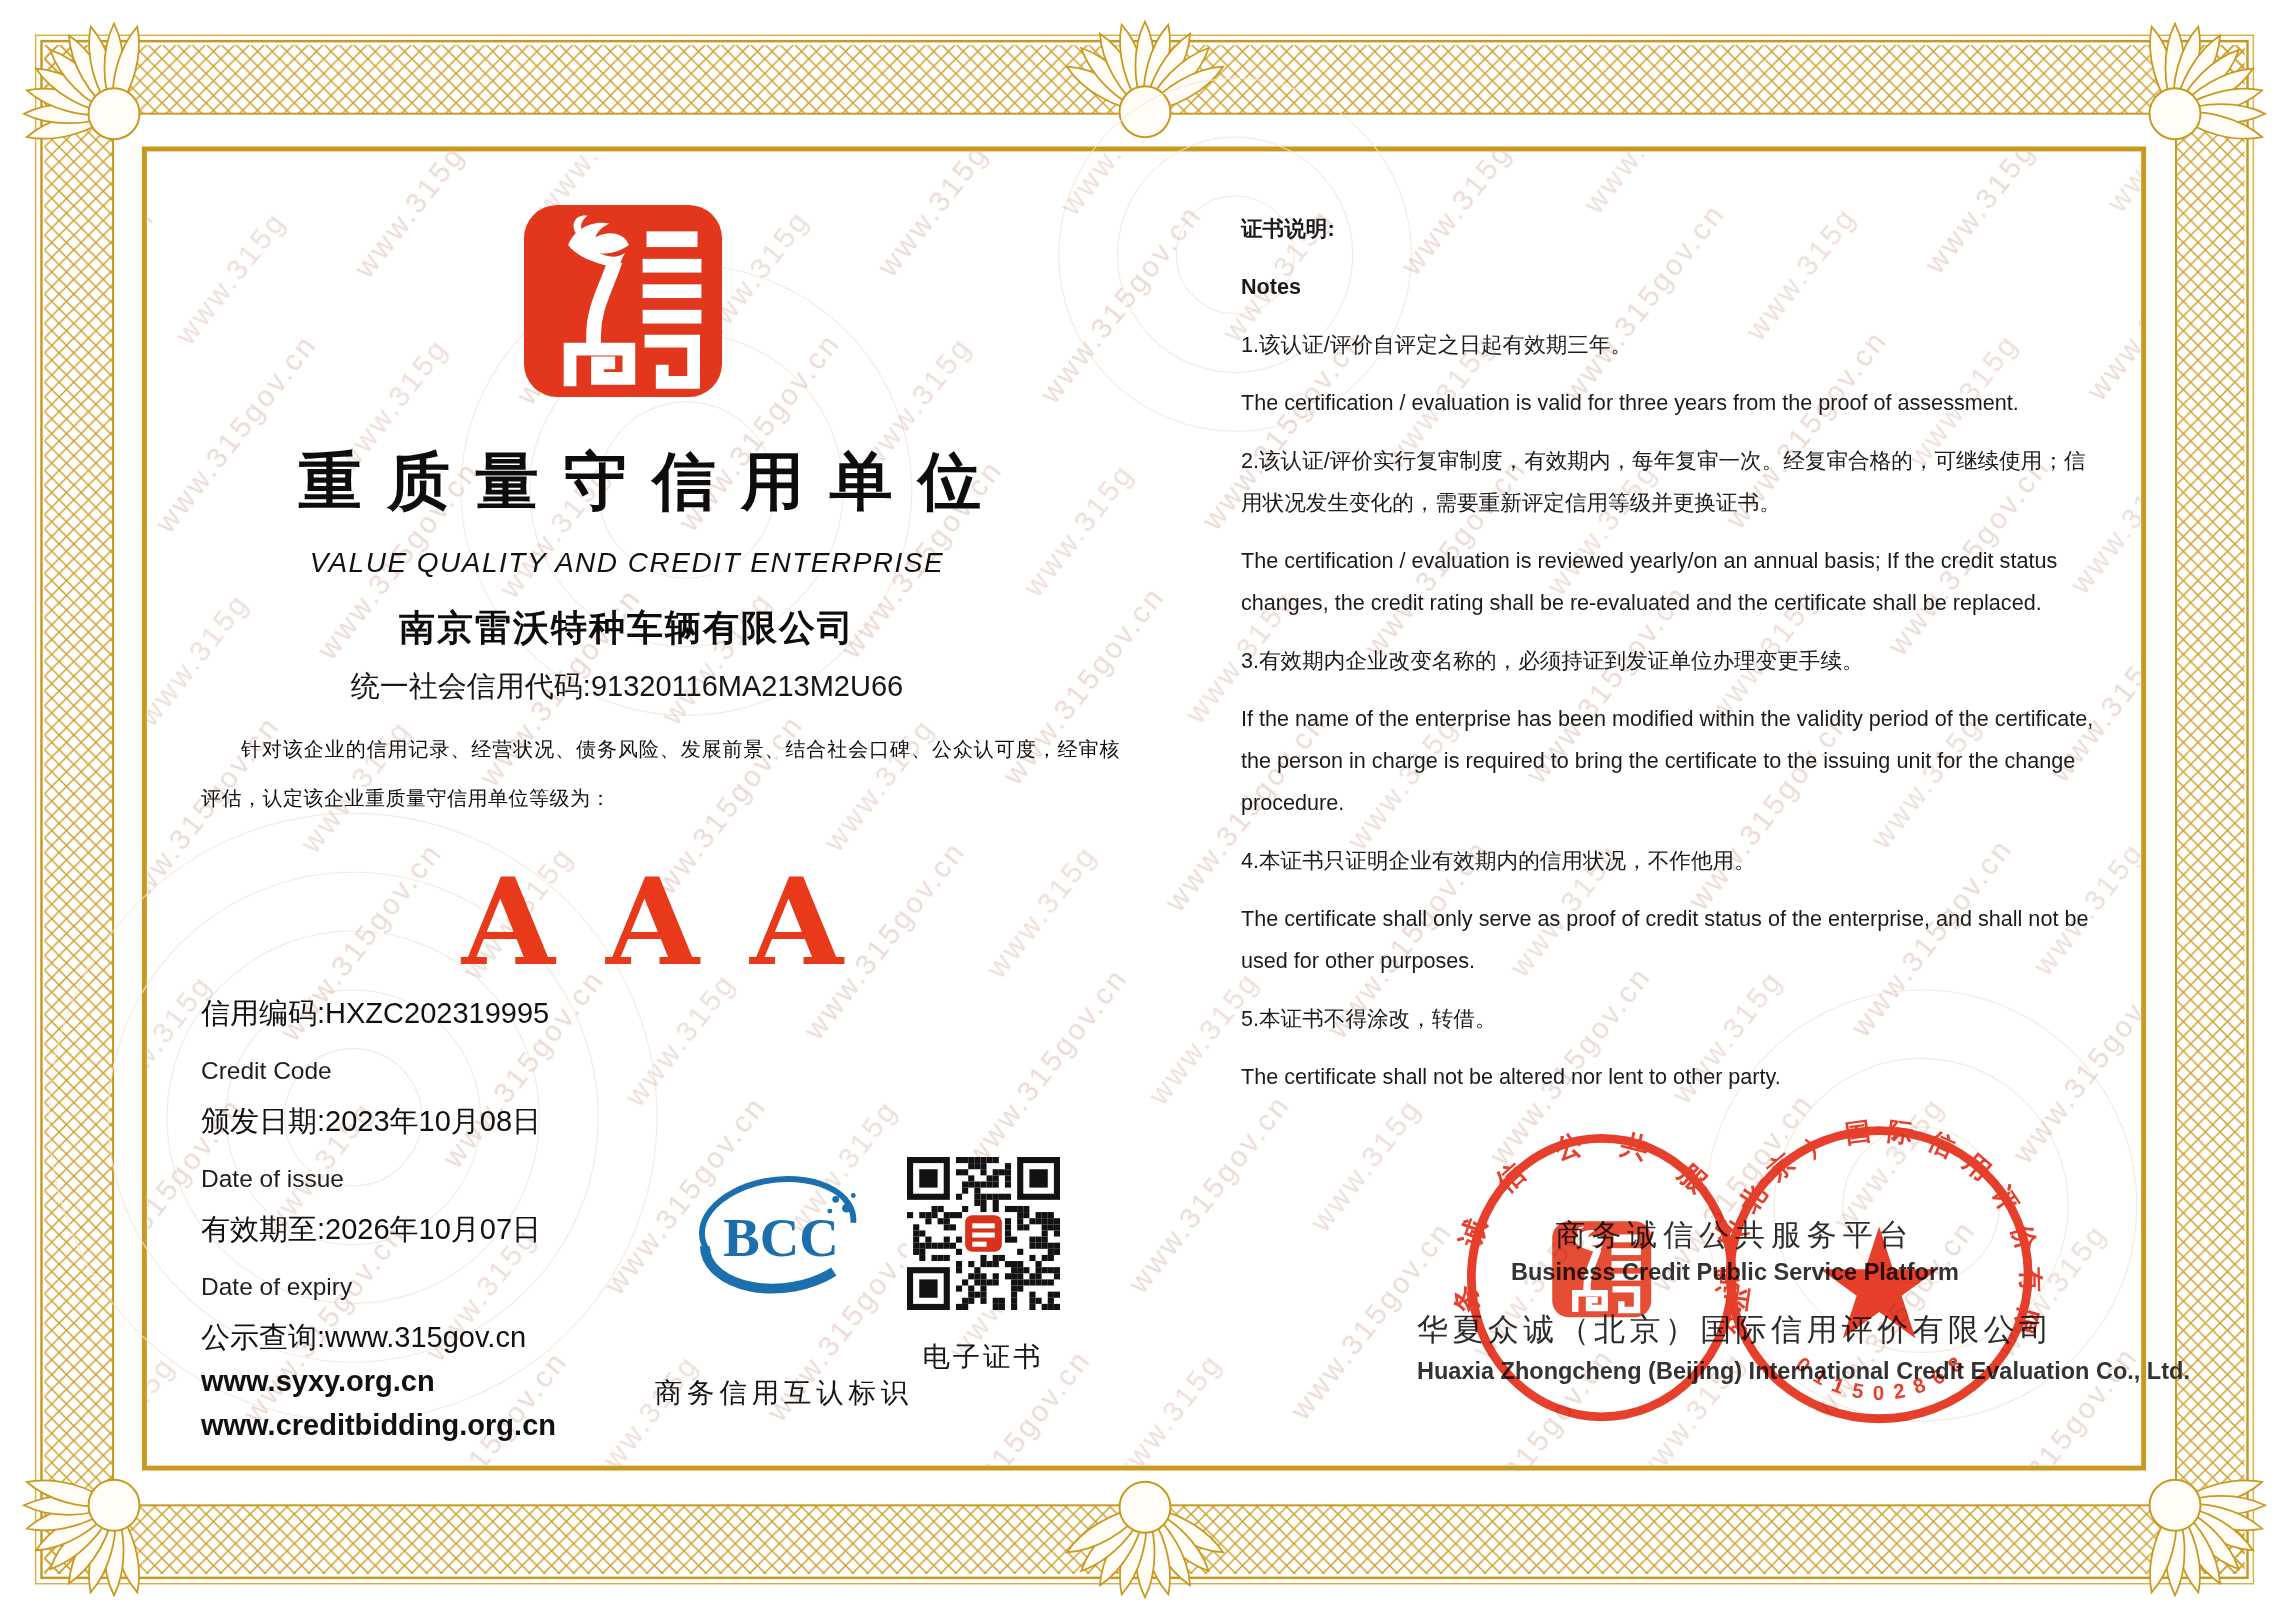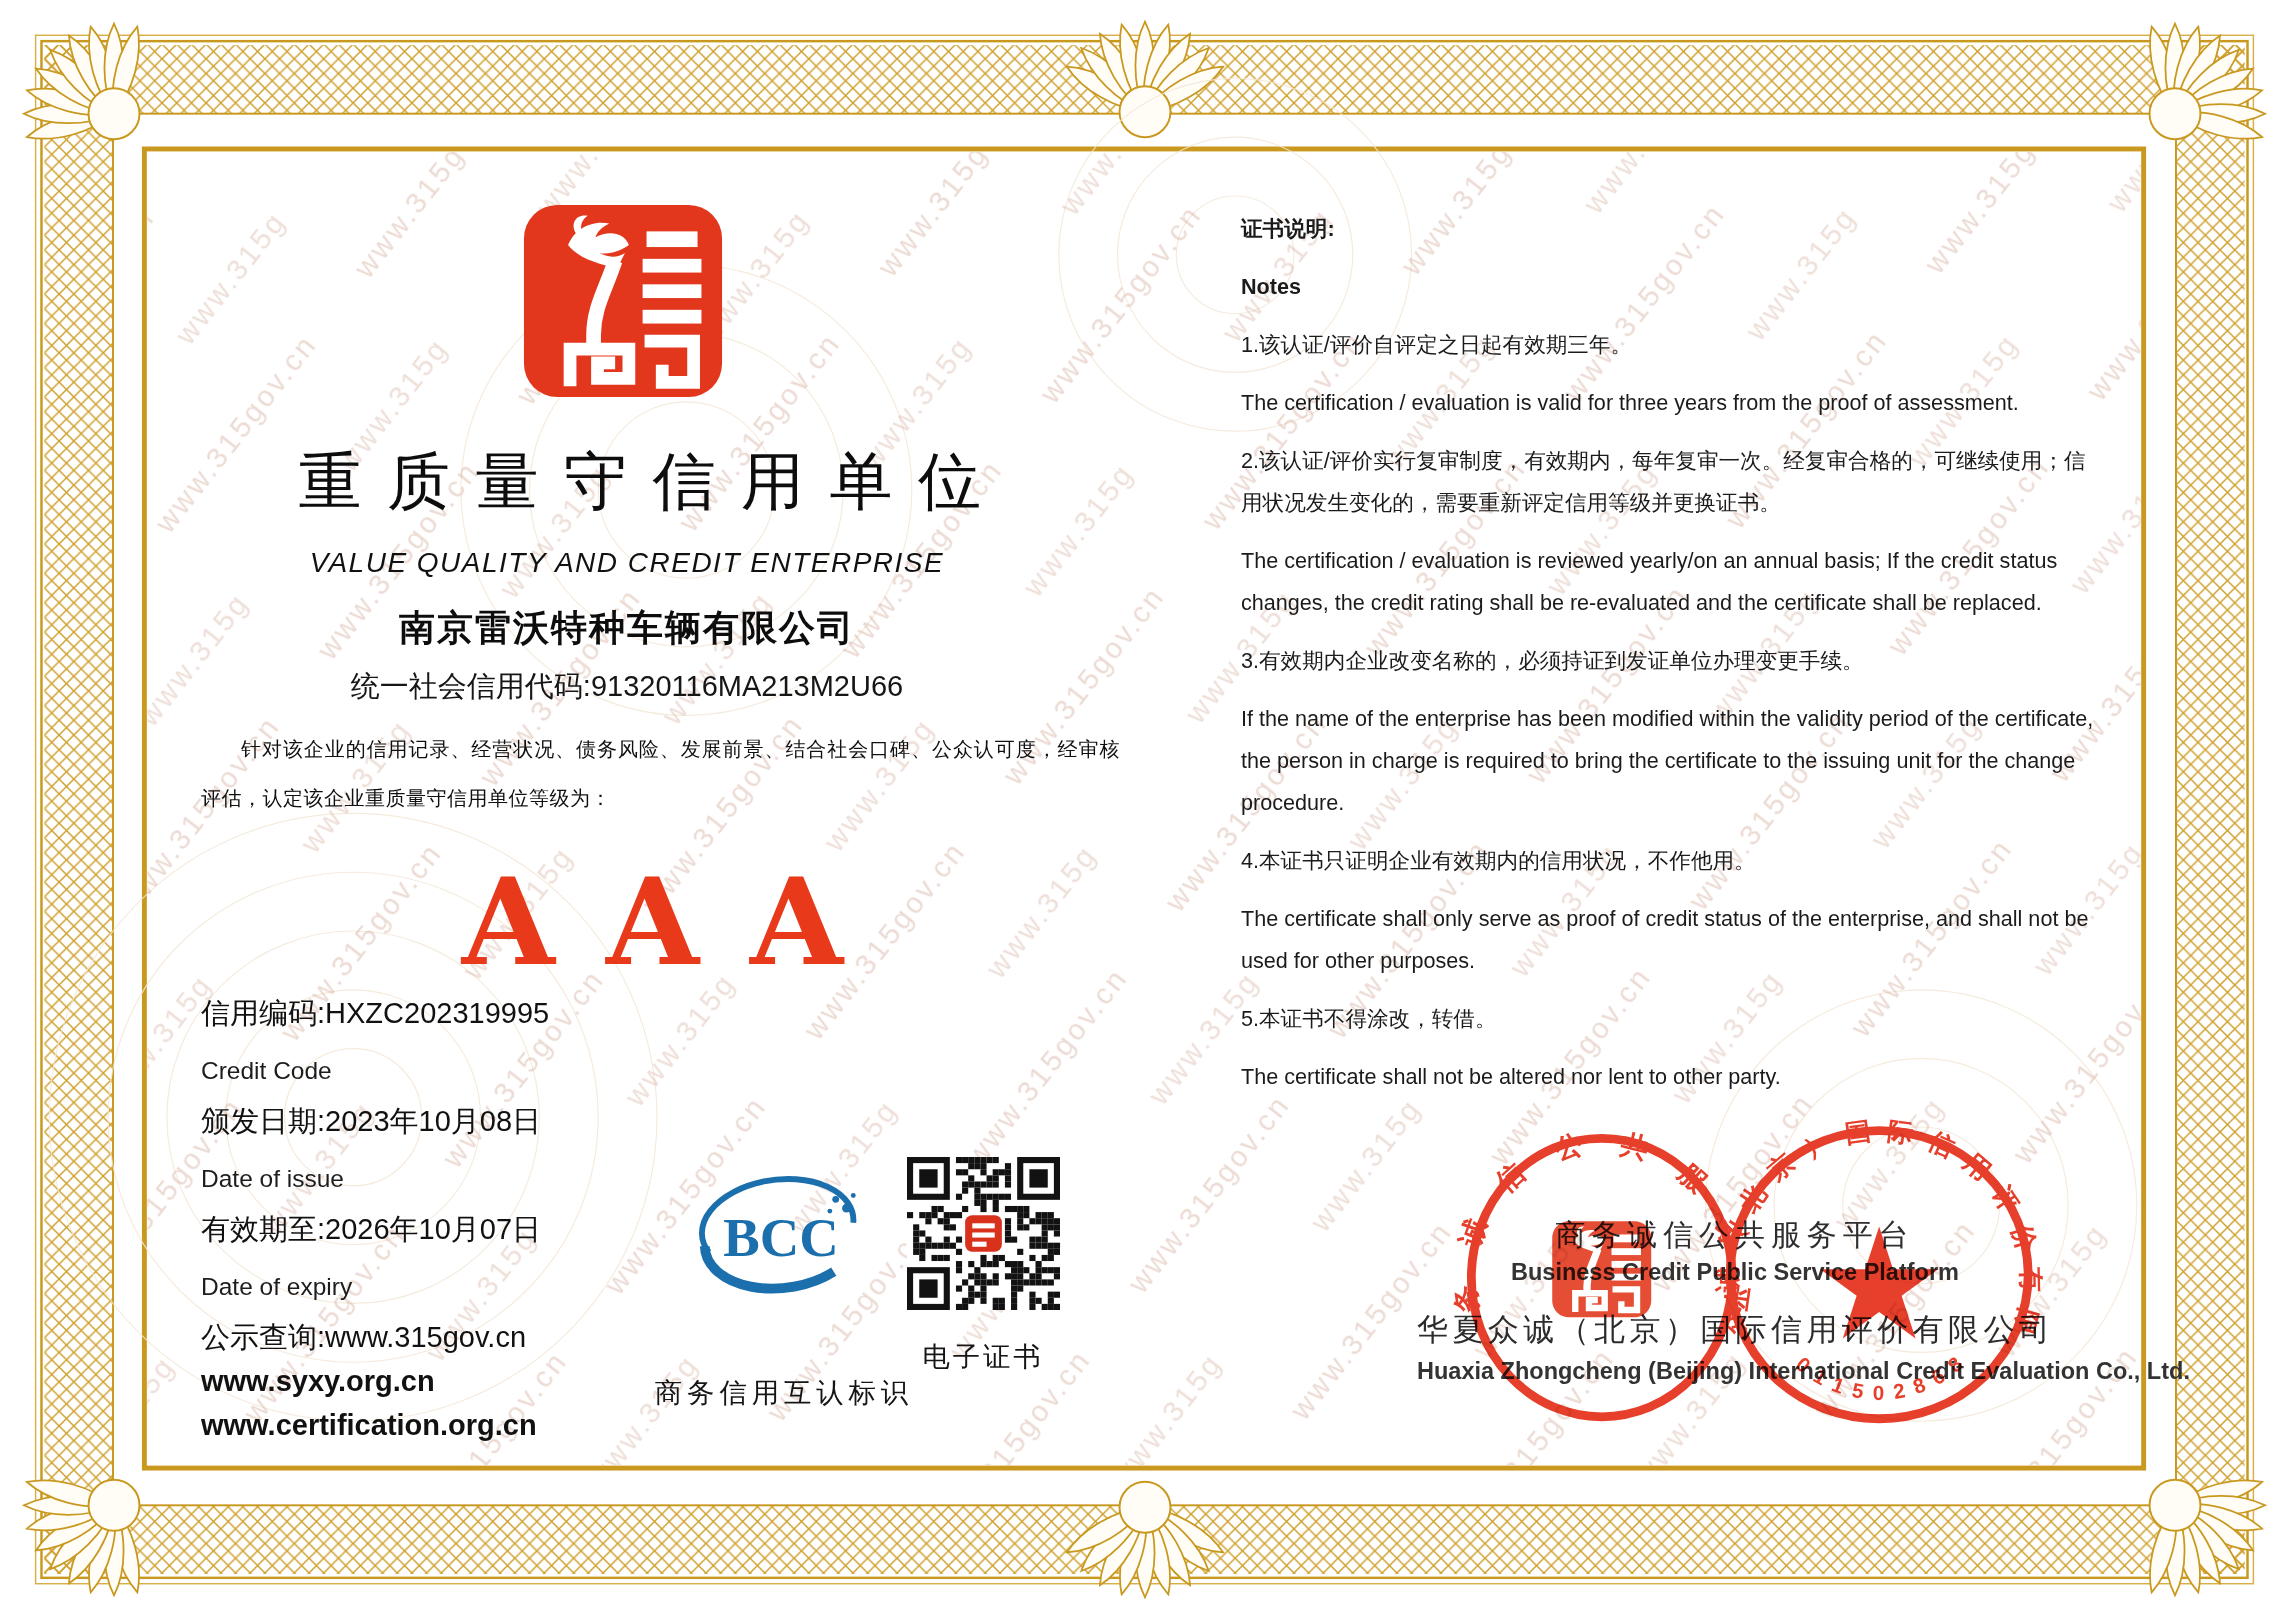--- a/index.html
+++ b/index.html
@@ -3,21 +3,21 @@
 <meta charset="utf-8">
 <style>
   html,body{margin:0;padding:0;background:#ffffff;}
   .page{position:relative;width:2289px;height:1619px;background:#ffffff;overflow:hidden;
         font-family:"Liberation Sans",sans-serif;color:#141414;}
   .abs{position:absolute;}
   svg{display:block;}
   
   .logo{left:519px;top:200px;width:208px;height:202px;}
   .title{left:186px;top:439px;width:882px;text-align:center;
-         font-family:"Liberation Serif",serif;font-weight:400;font-size:63px;
+         font-family:"Liberation Serif",serif;font-weight:700;font-size:63px;
          letter-spacing:25.5px;padding-left:25.5px;color:#0d0d0d;white-space:nowrap;}
   .subtitle{left:186px;top:547px;width:882px;text-align:center;font-size:28px;
             letter-spacing:1.5px;color:#111;white-space:nowrap;font-style:italic;}
   .company{left:186px;top:604px;width:882px;text-align:center;font-size:36px;font-weight:700;
            letter-spacing:2px;color:#0d0d0d;white-space:nowrap;}
   .uscc{left:186px;top:667px;width:882px;text-align:center;font-size:29px;color:#161616;white-space:nowrap;}
   .statement{left:201px;top:725px;width:919px;font-size:20px;line-height:49px;
              text-indent:2em;letter-spacing:0.5px;text-align:justify;color:#101010;}
   .rating{left:392px;top:851px;width:470px;text-align:center;
           font-family:"DejaVu Serif",serif;font-weight:700;font-size:120px;
@@ -159,21 +159,21 @@
   </div>
   <div class="abs field f-expiry">
     <div class="zh">有效期至:2026年10月07日</div>
     <div class="en">Date of expiry</div>
   </div>
   <div class="abs field f-inquiry">
     <div class="line">
       <span>公示查询:</span><span>www.315gov.cn</span>
     </div>
     <div class="line indent">www.syxy.org.cn</div>
-    <div class="line indent">www.certification.org.cn</div>
+    <div class="line indent">www.creditbidding.org.cn</div>
   </div>
 
   <svg class="abs bcc" viewBox="0 0 188 130">
     <path d="M20,82 A78,48 -8 1 1 168,52" fill="none" stroke="#1C6FAD" stroke-width="6"></path>
     <path d="M16,76 A80,50 -8 0 0 148,102" fill="none" stroke="#1C6FAD" stroke-width="10"></path>
     <circle cx="150" cy="28" r="3.5" fill="#1C6FAD"></circle>
       <circle cx="161" cy="37" r="4.5" fill="#1C6FAD"></circle>
     <circle cx="144" cy="40" r="2.5" fill="#1C6FAD"></circle>
       <circle cx="168" cy="24" r="2.5" fill="#1C6FAD"></circle>
     <text x="94" y="86" text-anchor="middle" font-family="Liberation Serif, serif" font-weight="700" font-size="56" fill="#1C6FAD">BCC</text>

